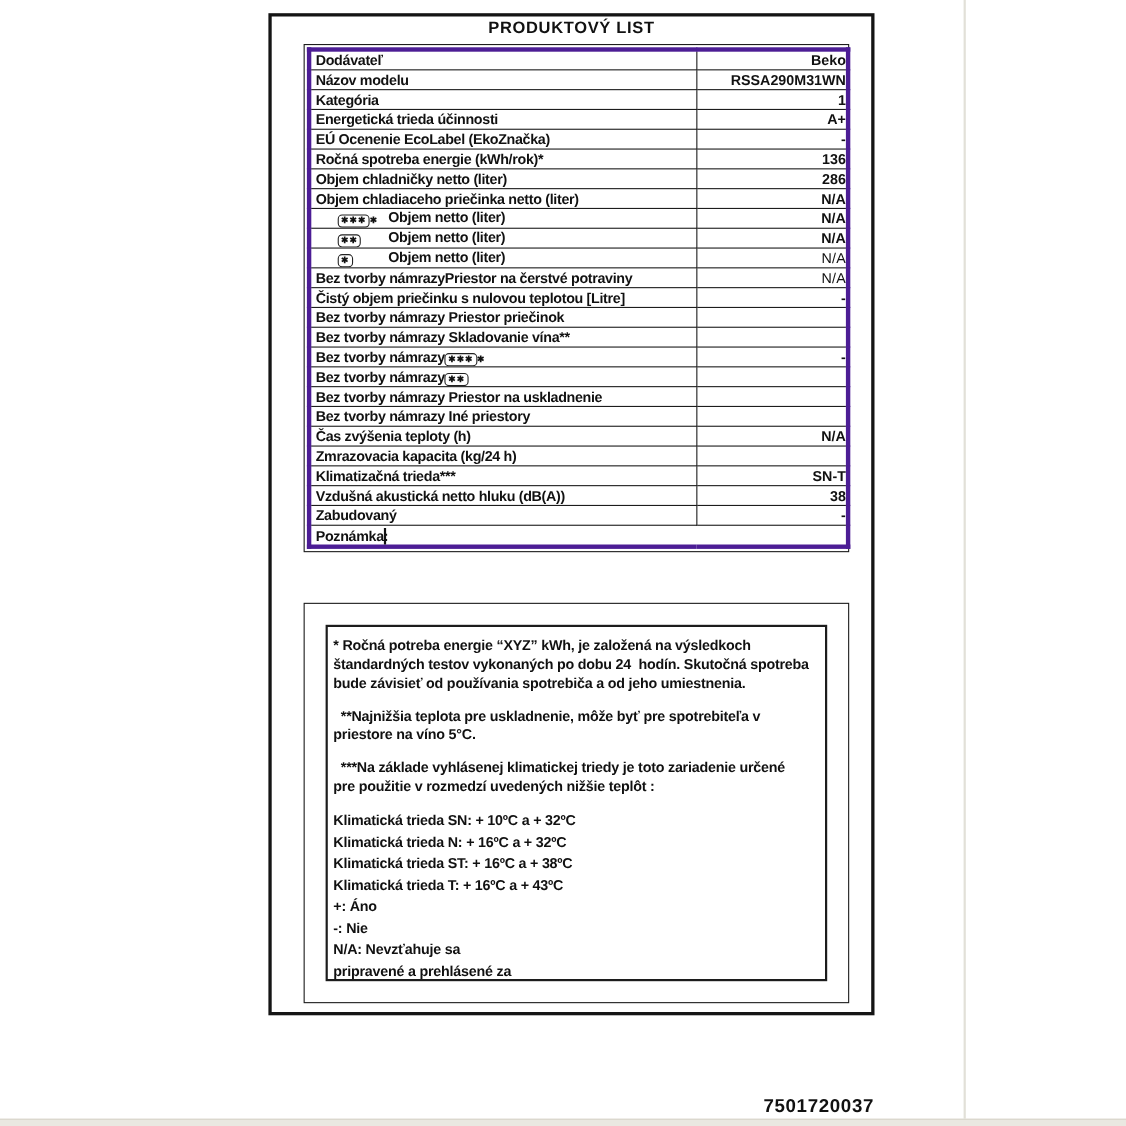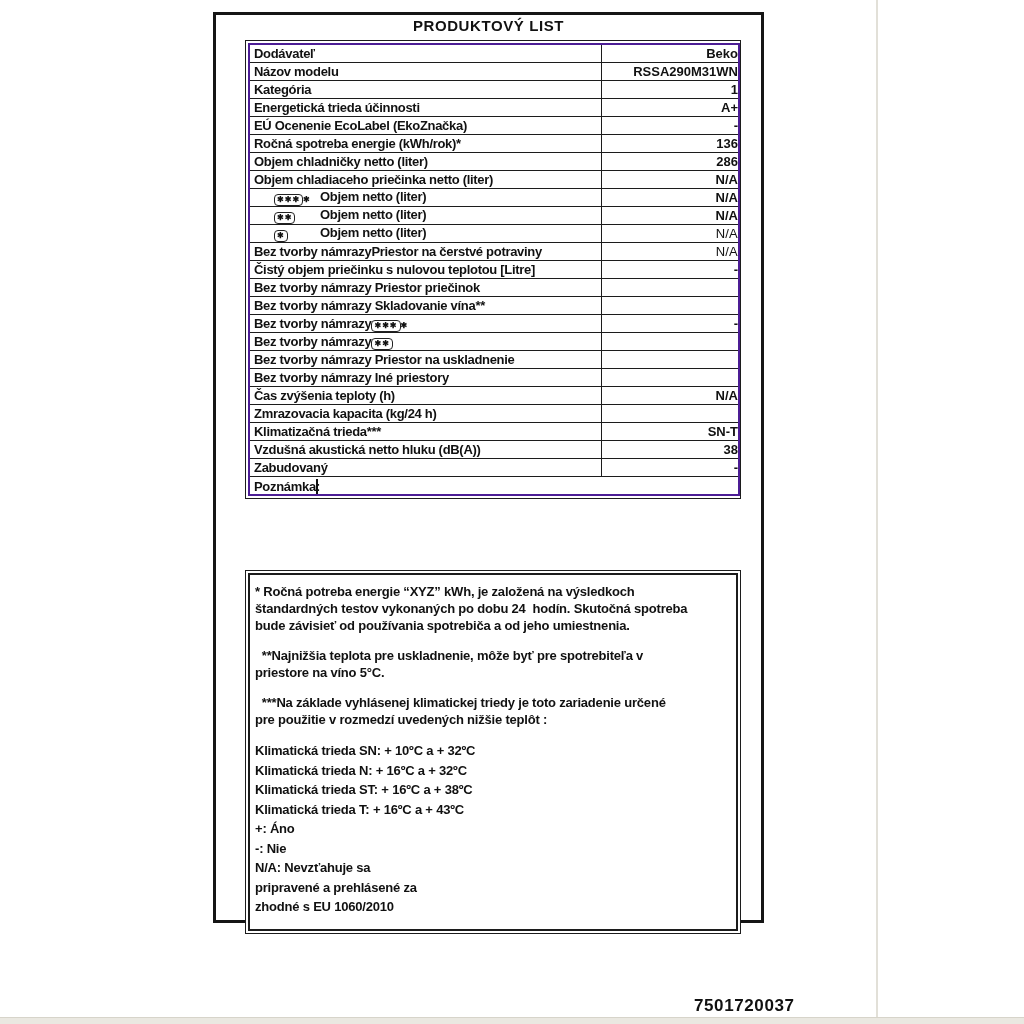--- a/index.html
+++ b/index.html
@@ -6,50 +6,50 @@
   html,body { width:1024px; height:1024px; background:#ffffff; overflow:hidden;
               font-family:"Liberation Sans", sans-serif; color:#111; }
   .sheet { position:relative; width:1024px; height:1024px; background:#fff; }
 
   
   .scan-edge-v { position:absolute; left:876px; top:0; width:2px; height:1017px; background:#e2e0d8; }
   .scan-edge-b { position:absolute; left:0; top:1017px; width:1024px; height:7px;
                  background:#eae8e1; border-top:1px solid #d7d4ca; }
 
   
-  .page-frame { position:absolute; left:213px; top:12px; width:551px; height:911px;
+  .page-frame { position:absolute; left:244px; top:12px; width:551px; height:911px;
                 border:3px solid #151515; }
 
   .title { position:absolute; left:0; right:0; top:2px; text-align:center;
            font-size:15px; font-weight:bold; letter-spacing:0.6px; }
 
   
   .tbl-outer { position:absolute; left:29px; top:25px; width:496px;
                border:1px solid #1c1c1c; padding:2px; background:#fff; }
   table.tbl { border-collapse:collapse; width:100%; table-layout:fixed;
-              border:2px solid #4c1d95; }
+              border:4px solid #4c1d95; }
   table.tbl td { border:1px solid #1c1c1c; height:18px; vertical-align:middle;
                  overflow:hidden; white-space:nowrap; }
   td.lbl { padding-left:4px; font-size:13px; font-weight:bold; letter-spacing:-0.3px; }
   td.val { text-align:right; font-size:13px; font-weight:bold; }
   td.val.light { font-weight:normal; letter-spacing:0.2px; }
   td.note-row { height:27px; vertical-align:top; padding-top:2px; position:relative; }
   .caret { position:absolute; left:66px; top:2px; width:2px; height:20px; background:#111; }
 
   
   .stars-lead { display:inline-block; width:46px; margin-left:20px; }
   .starbox { display:inline-block; border:1px solid #222; border-radius:4px;
              padding:0 2px; font-size:8px; line-height:10px; height:12px;
              letter-spacing:1px; vertical-align:-1px; }
   .star-plus { font-size:8px; letter-spacing:0; vertical-align:-1px; }
   .split-row { display:flex; justify-content:flex-start; align-items:center; padding-right:8px; }
 
   
   .notes-outer { position:absolute; left:29px; top:533px; width:496px; height:364px;
-                 border:1px solid #1c1c1c; padding:2px; background:#fff;margin-top:22px; }
+                 border:1px solid #1c1c1c; padding:19px; background:#fff; }
   .notes-inner { border:2px solid #1c1c1c; width:100%; height:100%;
                  padding:8px 5px 0 5px; font-size:13px; font-weight:bold;
                  letter-spacing:-0.2px; overflow:hidden; }
   .note-block.para { margin-bottom:13px; }
   .note-block.para .note-line { line-height:17px; }
   .note-block.list .note-line { line-height:19.5px; }
   .note-line { white-space:pre; }
 
   .doc-code { position:absolute; left:694px; top:977px; font-size:17px;
               font-weight:bold; letter-spacing:0.6px;margin-top:19px; }

